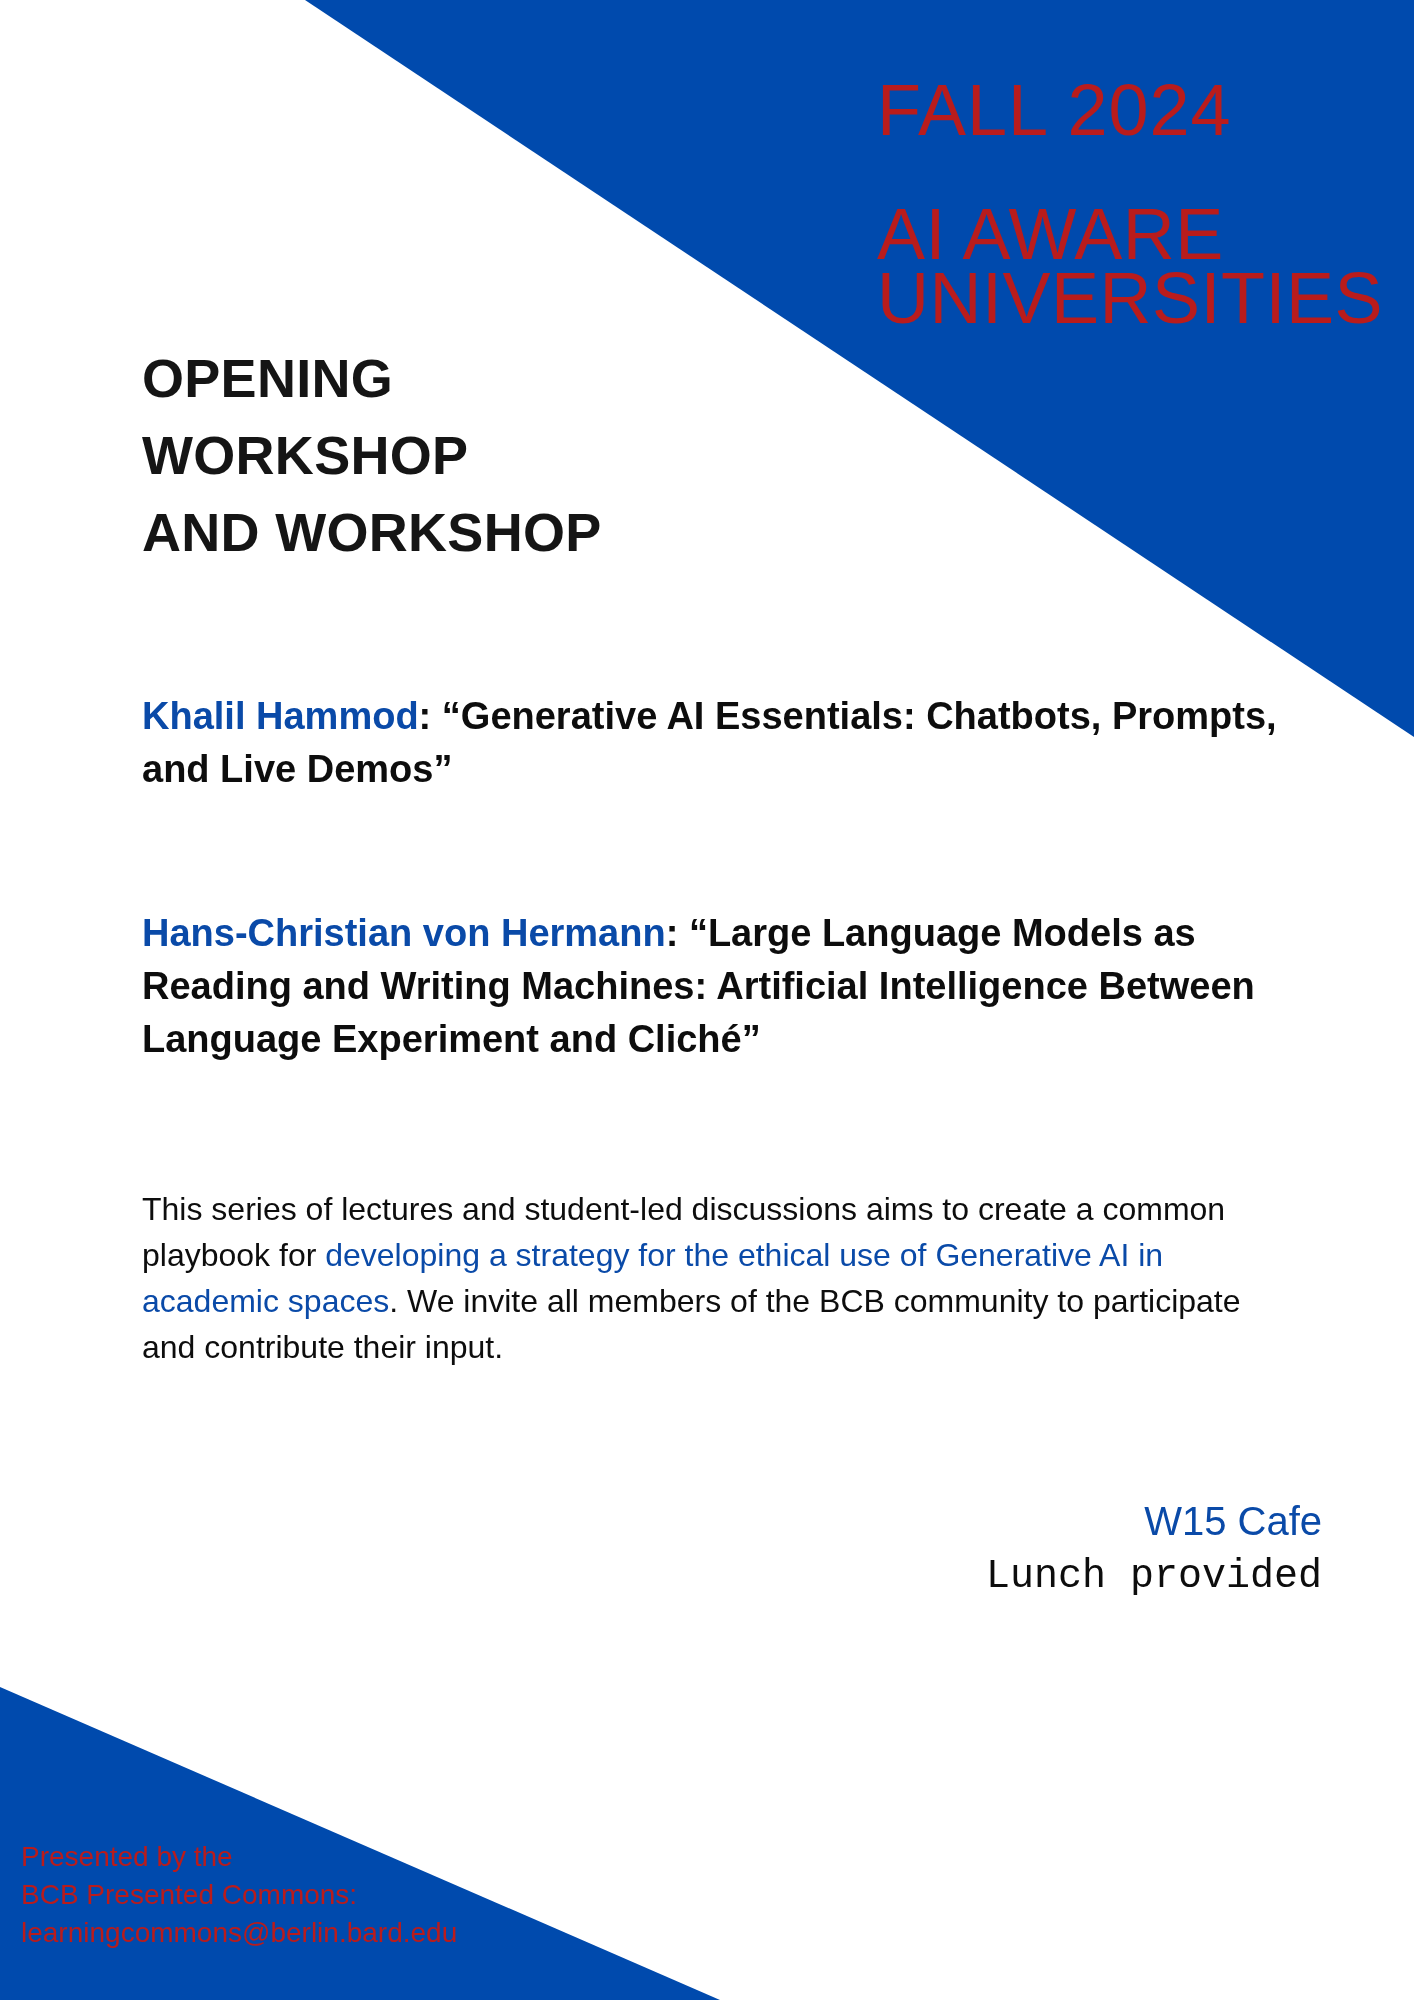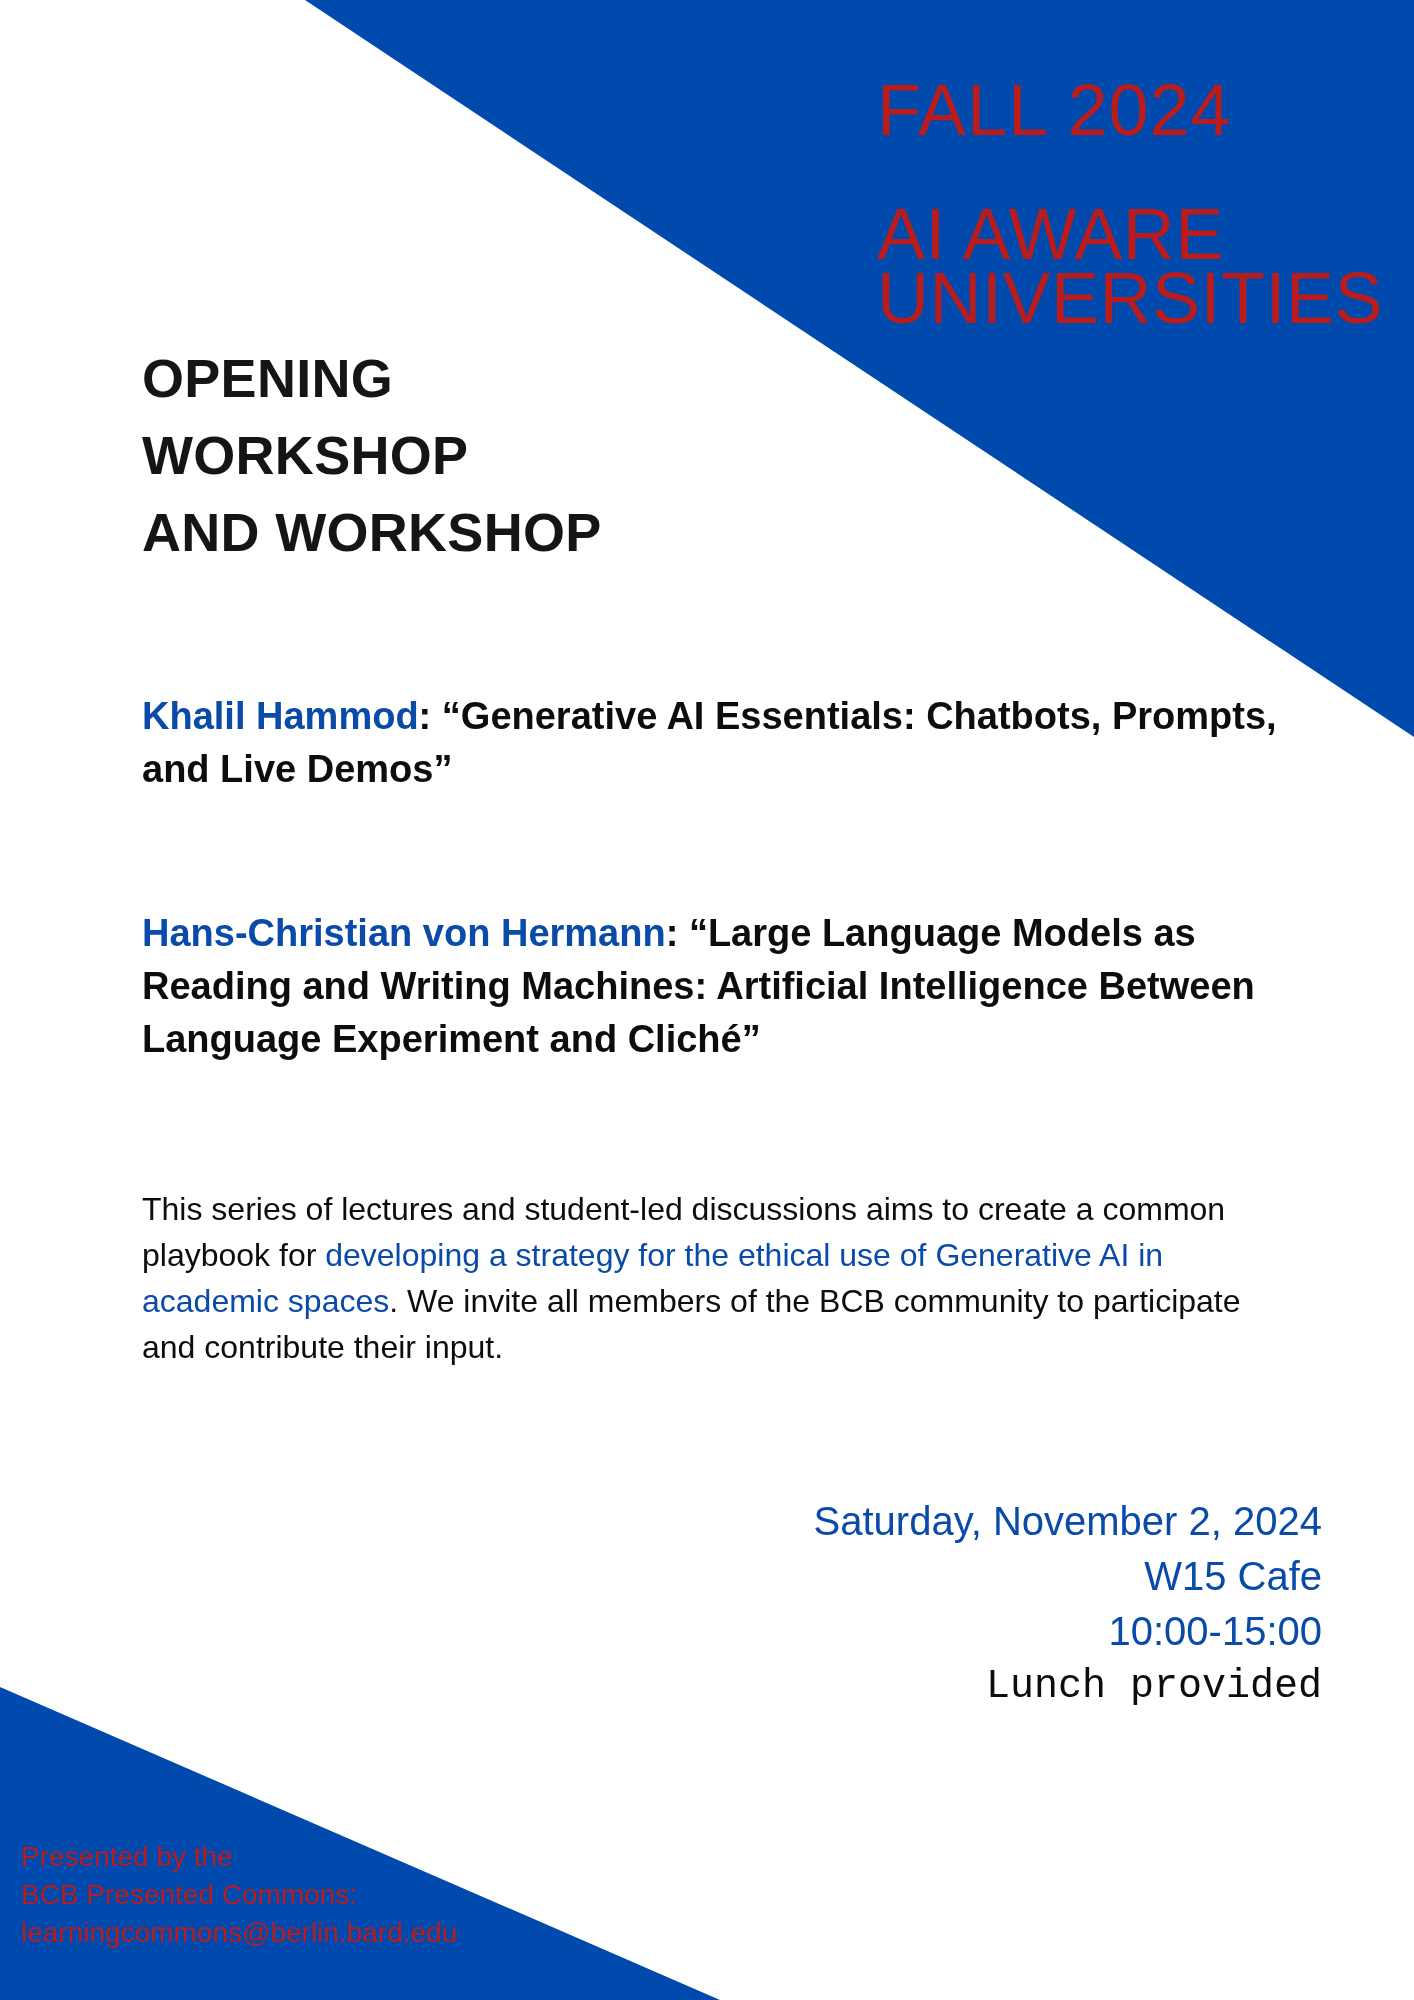--- a/index.html
+++ b/index.html
@@ -129,23 +129,21 @@
 
 <div class="abs lecture lecture-2">
   <span class="speaker">Hans-Christian von Hermann</span><span>: </span><span>“Large Language Models as Reading and Writing Machines: Artificial Intelligence Between Language Experiment and Cliché”</span>
 </div>
 
 <div class="abs description">
   <span>This series of lectures and student-led discussions aims to create a common playbook for </span><span class="hl">developing a strategy for the ethical use of Generative AI in academic spaces</span><span>. We invite all members of the BCB community to participate and contribute their input.</span>
 </div>
 
 <div class="abs details">
-  <div class="blue">Saturday, November 2, 2024</div>
   <div class="blue">W15 Cafe</div>
-  <div class="blue">10:00-15:00</div>
   <div class="black">Lunch provided</div>
 </div>
 
 <div class="abs footer">
   <div>Presented by the</div>
   <div>BCB Presented Commons:</div>
   <div>learningcommons@berlin.bard.edu</div>
 </div>
 
 </body></html>

